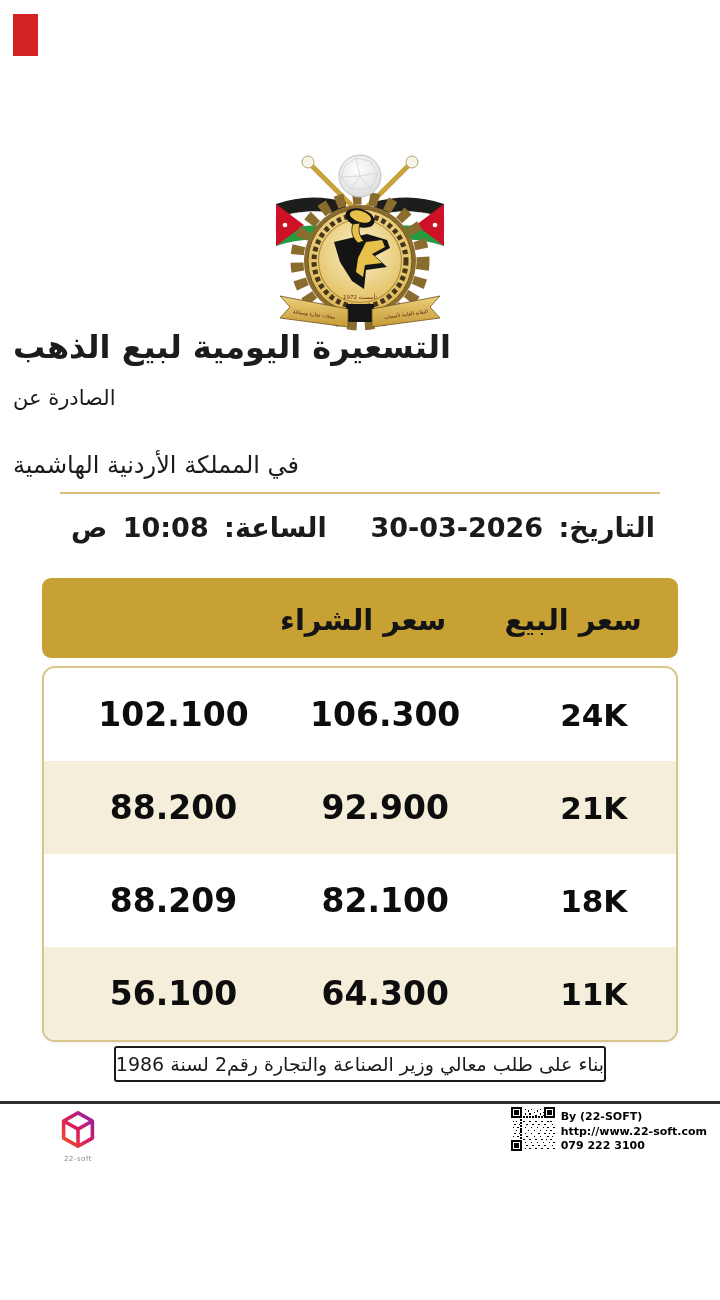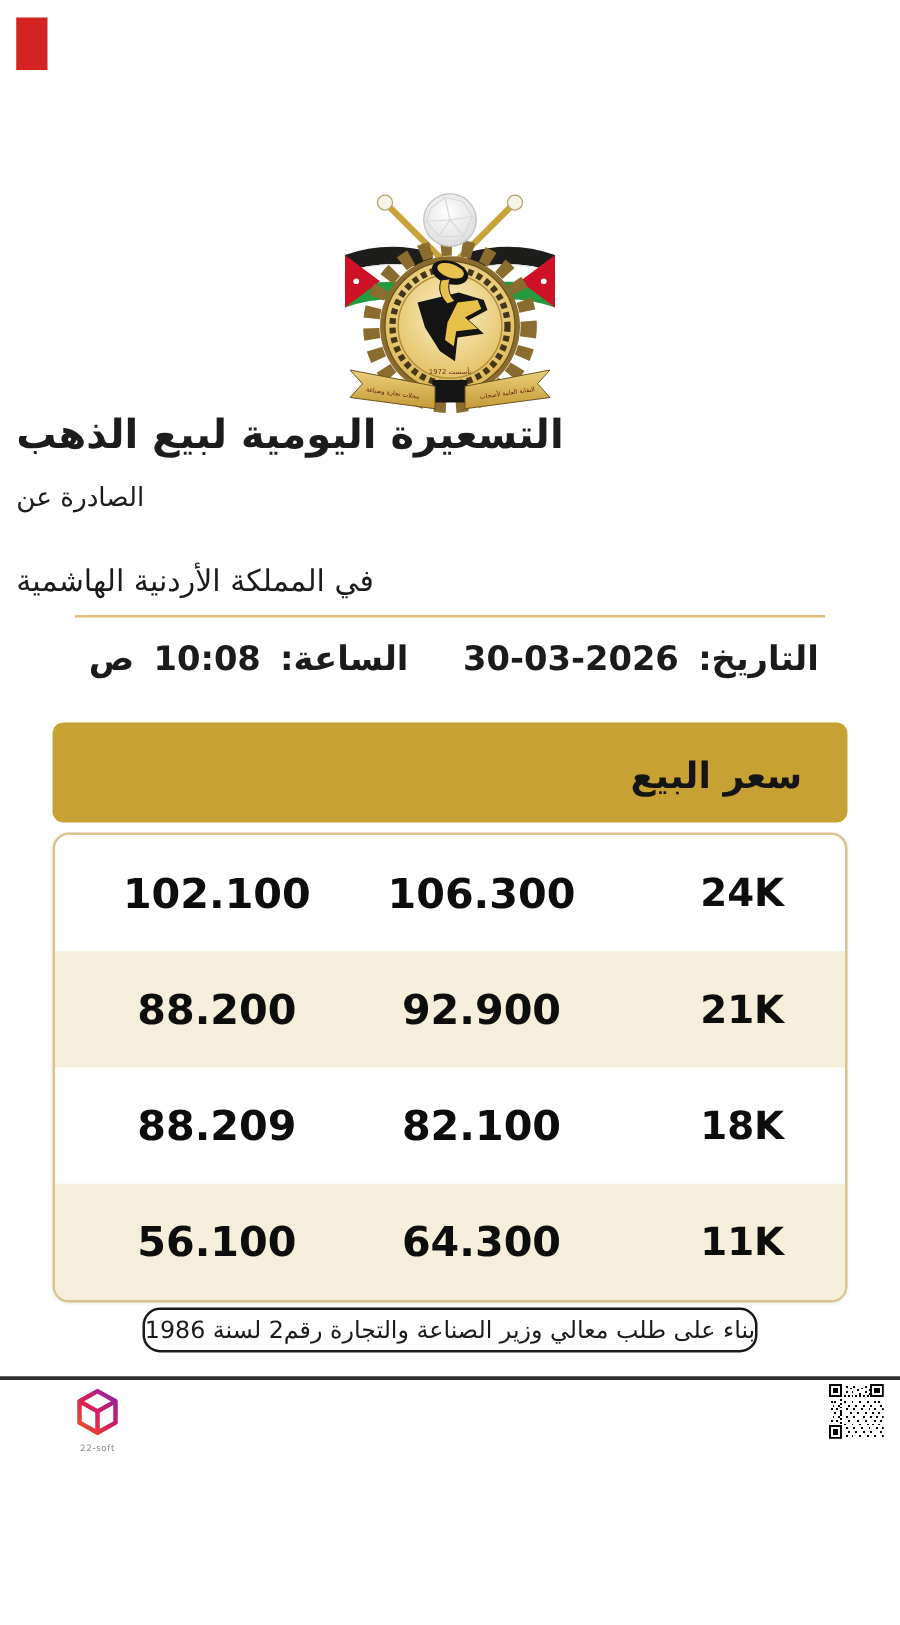--- a/index.html
+++ b/index.html
@@ -36,21 +36,21 @@
   .tbody{left:42px;top:666px;width:636px;height:376px;background:#fff;border:2px solid #d9c48c;
          border-radius:13px;box-sizing:border-box;overflow:hidden;box-shadow:0 1px 3px rgba(0,0,0,0.08);}
   .trow{height:93px;display:grid;grid-template-columns:33% 33% 34%;align-items:center;direction:rtl;}
   .trow.alt{background:#f5eedb;}
   .trow div{text-align:center;padding-left:44px;}
   .karat{font-size:31px;font-weight:bold;color:#0d0d0d;}
   .price{font-size:33px;font-weight:bold;color:#0d0d0d;}
 
   
   .note-wrap{top:1046px;left:0;right:0;display:flex;justify-content:center;}
-  .note{border:2px solid #1a1a1a;border-radius:14px;padding:5px 0;font-size:19px;direction:rtl;}
+  .note{border:2px solid #1a1a1a;border-radius:3px;padding:5px 0;font-size:19px;direction:rtl;}
 
   
   .foot-line{left:0;top:1101px;width:720px;height:3px;background:#2e2e2e;}
   .cube-wrap{left:54px;top:1110px;width:48px;text-align:center;}
   .cube-caption{font-size:7px;color:#8a8a8a;letter-spacing:0.5px;margin-top:1px;}
   .soft-group{top:1107px;right:13px;display:flex;align-items:flex-start;gap:6px;}
   .soft-text{font-size:11px;font-weight:bold;line-height:14.5px;color:#000;text-align:left;
              padding-top:3px;}
 </style>
 </head>
@@ -140,20 +140,21 @@
     </div>
     <div class="dt-item">
       <span>الساعة:</span>
       <span class="num">10:08</span>
       <span>ص</span>
     </div>
   </div>
 
   <div class="abs thead">
     <div>سعر البيع</div>
+    <div>سعر الشراء</div>
   </div>
 
   <div class="abs tbody">
     <div class="trow">
       <div class="karat">24K</div>
       <div class="price">106.300</div>
       <div class="price">102.100</div>
     </div>
     <div class="trow alt">
       <div class="karat">21K</div>
@@ -211,15 +212,20 @@
         M2 11h1v1H2zM5 11h1v1H5zM10 11h1v1h-1zM14 11h1v1h-1zM18 11h1v1h-1zM22 11h1v1h-1zM27 11h1v1h-1z
         M1 13h1v1H1zM4 13h1v1H4zM9 13h1v1H9zM13 13h1v1h-1zM17 13h1v1h-1zM21 13h1v1h-1zM24 13h1v1h-1zM28 13h1v1h-1z
         M3 15h1v1H3zM6 15h1v1H6zM11 15h1v1h-1zM15 15h1v1h-1zM19 15h1v1h-1zM23 15h1v1h-1zM26 15h1v1h-1z
         M2 17h1v1H2zM5 17h1v1H5zM9 17h1v1H9zM13 17h1v1h-1zM18 17h1v1h-1zM22 17h1v1h-1zM25 17h1v1h-1zM28 17h1v1h-1z
         M1 19h1v1H1zM4 19h1v1H4zM10 19h1v1h-1zM15 19h1v1h-1zM19 19h1v1h-1zM24 19h1v1h-1zM27 19h1v1h-1z
         M8 21h1v1H8zM12 21h1v1h-1zM16 21h1v1h-1zM20 21h1v1h-1zM23 21h1v1h-1zM26 21h1v1h-1z
         M9 23h1v1H9zM13 23h1v1h-1zM17 23h1v1h-1zM21 23h1v1h-1zM25 23h1v1h-1zM28 23h1v1h-1z
         M10 25h1v1h-1zM14 25h1v1h-1zM18 25h1v1h-1zM22 25h1v1h-1zM27 25h1v1h-1z
         M9 27h1v1H9zM12 27h1v1h-1zM16 27h1v1h-1zM20 27h1v1h-1zM24 27h1v1h-1zM28 27h1v1h-1z"></path>
     </svg>
+    <div class="soft-text">
+      <div>By (22-SOFT)</div>
+      <div>http://www.22-soft.com</div>
+      <div>079 222 3100</div>
+    </div>
   </div>
 
 </div>
 
 </body></html>

